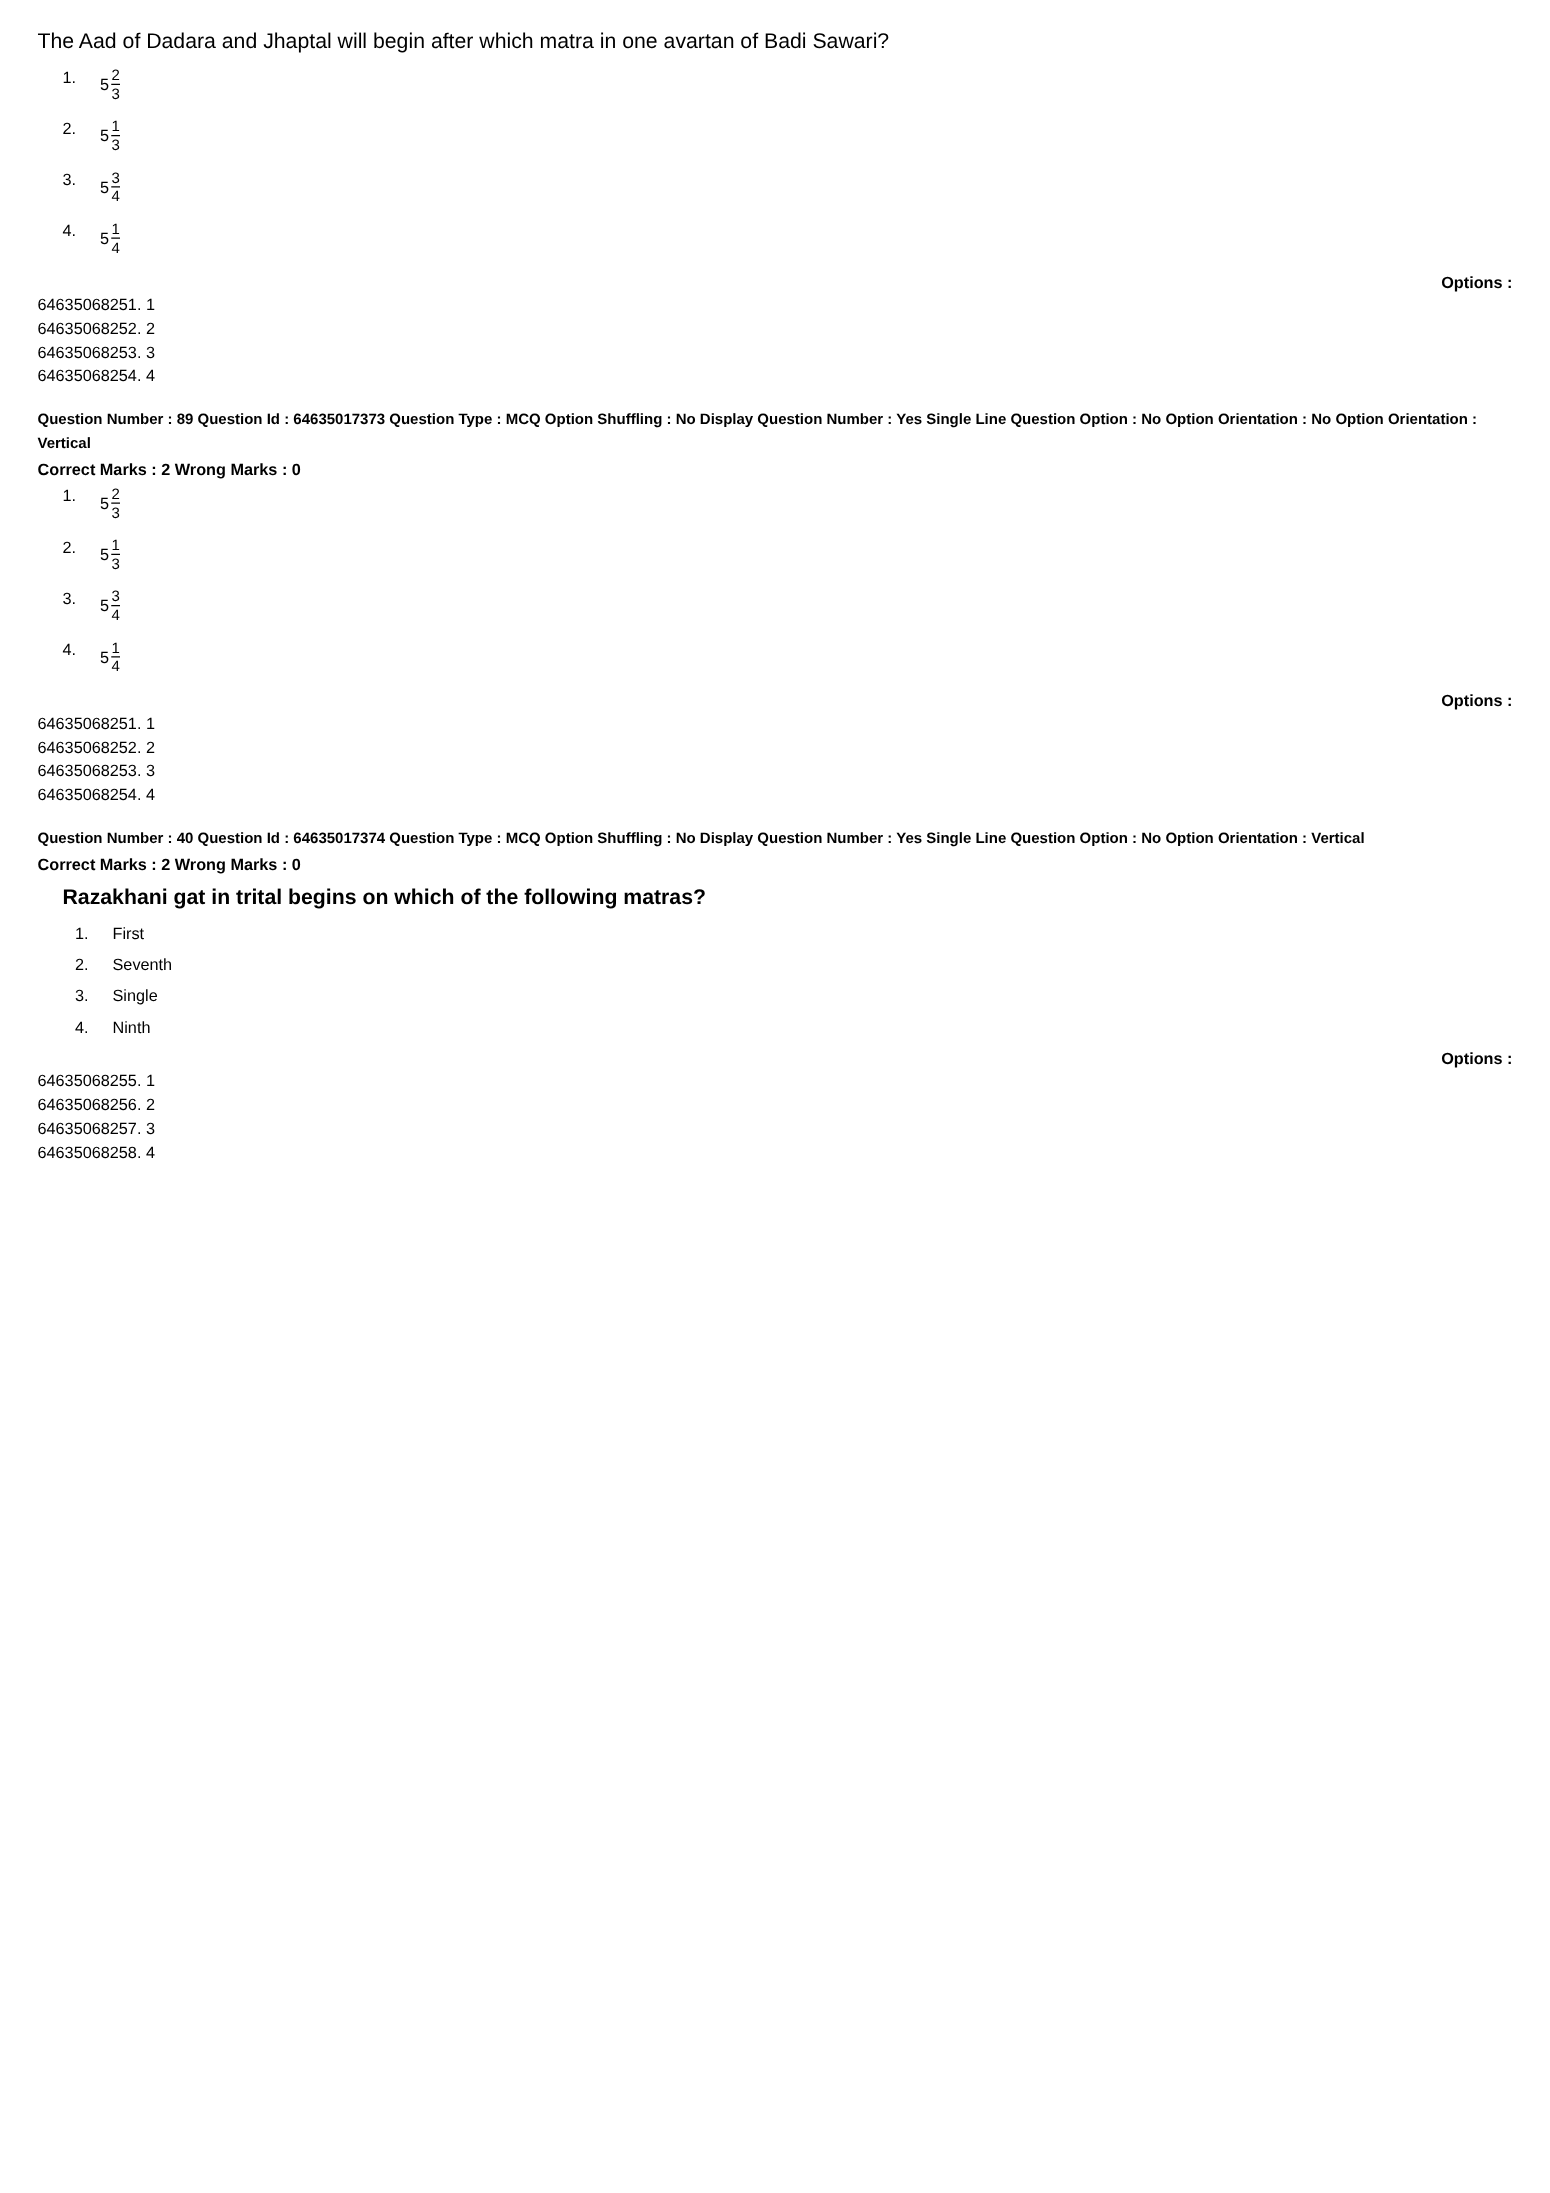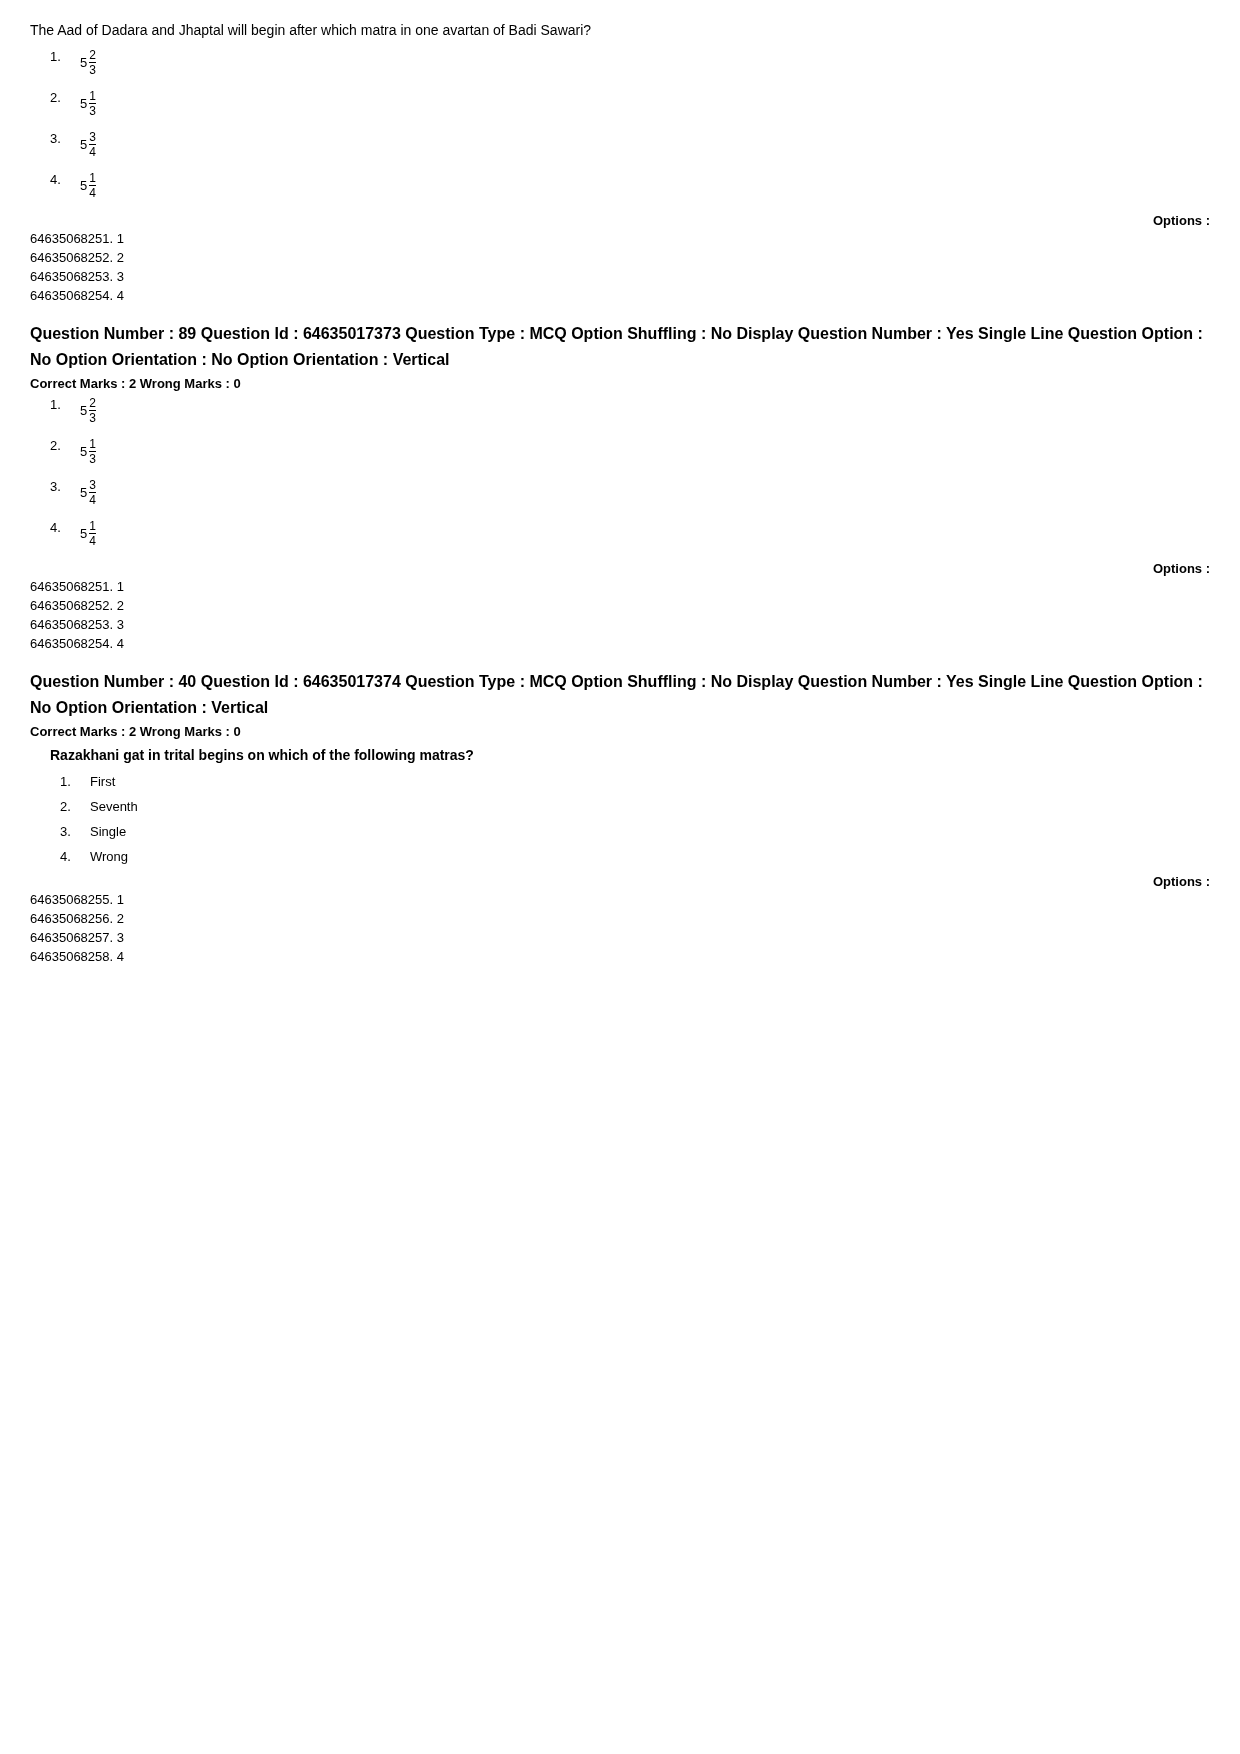--- a/index.html
+++ b/index.html
@@ -9,21 +9,21 @@
       background: #fff;
       color: #000;
       width: 1240px;
       min-height: 1754px;
       padding: 20px 30px;
     }
     .question-block {
       margin-bottom: 18px;
     }
     .question-text {
-      font-size: 14px;
+      font-size: 17px;
       line-height: 1.5;
       margin-bottom: 8px;
     }
     .options-list {
       list-style: none;
       margin-left: 20px;
       margin-bottom: 10px;
     }
     .options-list li {
       margin-bottom: 14px;
@@ -60,21 +60,21 @@
     .bold-label {
       font-weight: bold;
       margin-bottom: 3px;
       text-align: right;
     }
     .options-codes {
       margin-bottom: 4px;
       font-size: 13px;
     }
     .meta-block {
-      font-size: 16px;
+      font-size: 12px;
       font-weight: bold;
       margin-bottom: 4px;
       line-height: 1.6;
     }
     .marks-line {
       font-weight: bold;
       font-size: 13px;
       margin-bottom: 6px;
     }
     .hindi-text {
@@ -208,21 +208,21 @@
     <li>
       <span class="option-num">2.</span>
       <span>Seventh</span>
     </li>
     <li>
       <span class="option-num">3.</span>
       <span>Single</span>
     </li>
     <li>
       <span class="option-num">4.</span>
-      <span>Wrong</span>
+      <span>Ninth</span>
     </li>
   </ul>
 
   <div class="bold-label">Options :</div>
   <div class="options-codes">64635068255. 1</div>
   <div class="options-codes">64635068256. 2</div>
   <div class="options-codes">64635068257. 3</div>
   <div class="options-codes">64635068258. 4</div>
 </div>
 

